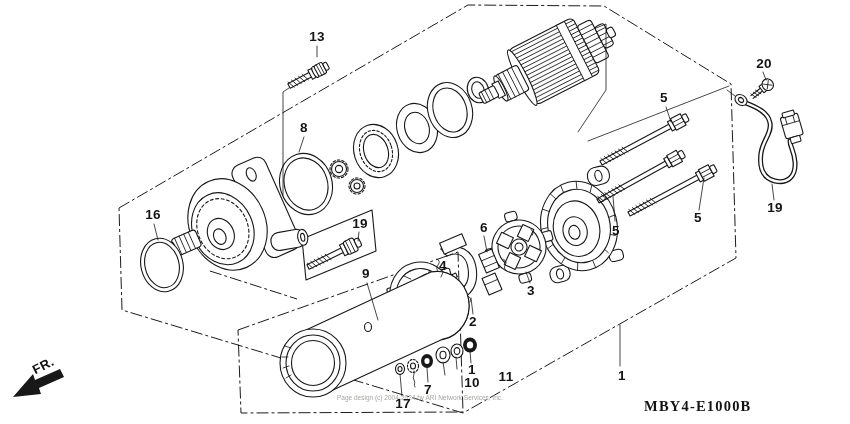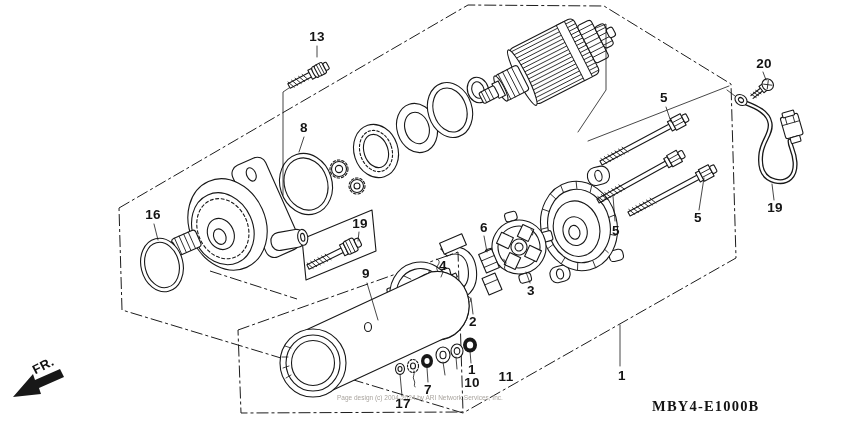--- a/index.html
+++ b/index.html
@@ -4,21 +4,21 @@
 <style>
   html,body{margin:0;padding:0;background:#fff;}
   #canvas{position:relative;width:850px;height:424px;background:#fff;overflow:hidden;
           font-family:"Liberation Sans",sans-serif;}
   #art{position:absolute;left:0;top:0;z-index:1;}
   #callout-layer{position:absolute;left:0;top:0;width:850px;height:424px;z-index:3;}
   .callout{position:absolute;transform:translate(-50%,-52%);font-size:13.5px;font-weight:600;
            color:#141414;letter-spacing:.3px;cursor:default;line-height:1;}
   #diagram-code{position:absolute;left:644px;top:398px;z-index:3;
                 font-family:"Liberation Serif",serif;font-weight:700;font-size:14.5px;
-                letter-spacing:1.2px;color:#141414;margin-left:8px;}
+                letter-spacing:1.2px;color:#141414;}
   #fr-indicator{position:absolute;left:32px;top:358px;z-index:3;font-size:13px;font-weight:700;
                 color:#111;transform:rotate(-27deg);letter-spacing:.5px;}
   #watermark{position:absolute;left:337px;top:394px;width:210px;z-index:2;
              font-size:6.5px;color:#a9a49e;white-space:nowrap;}
   .ln{fill:none;stroke:#181818;stroke-width:1.1;stroke-linecap:round;stroke-linejoin:round;}
   .wf{fill:#ffffff;stroke:#181818;stroke-width:1.1;stroke-linecap:round;stroke-linejoin:round;}
   .dd{fill:none;stroke:#1c1c1c;stroke-width:1;stroke-dasharray:12 3 3 3;}
   .thin{stroke-width:.8;}
 </style>
 </head>

